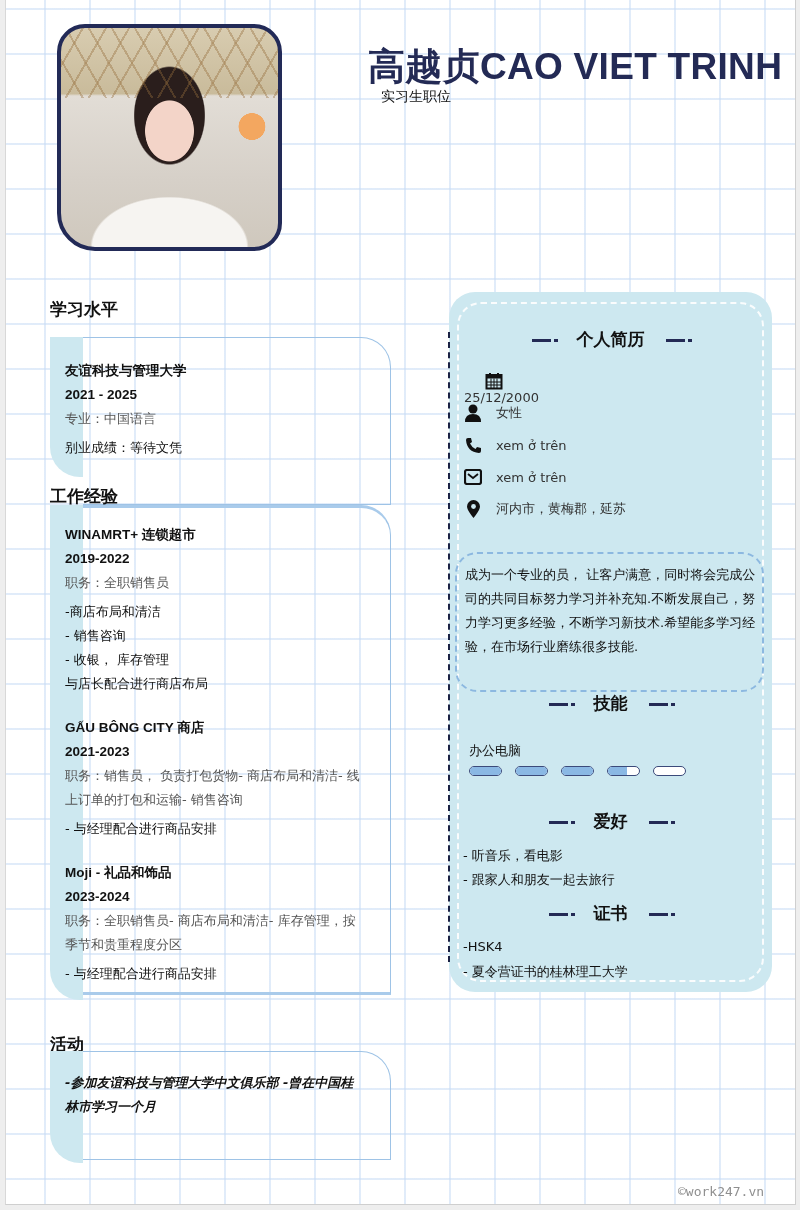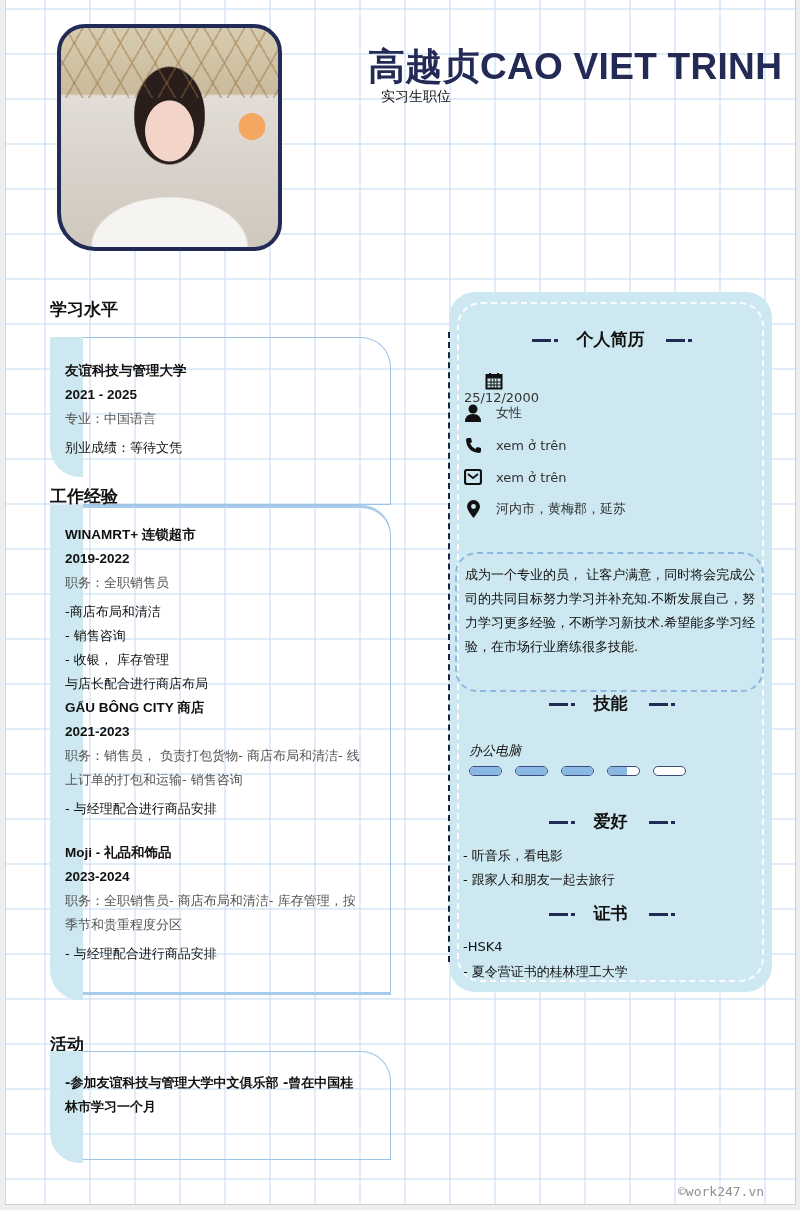--- a/index.html
+++ b/index.html
@@ -52,21 +52,21 @@
   .rpanel { position:absolute; left:443px; top:292px; width:323px; height:700px; background:#cde8f0; border-radius:26px; }
   .rpanel .dash { position:absolute; left:8px; top:10px; right:8px; bottom:10px; border:2px dashed #ffffff; border-radius:24px; opacity:0.9; }
   .rpanel .leftline { position:absolute; left:-1px; top:40px; height:630px; border-left:2px dashed #1b2244; }
   .rhead { position:absolute; left:0; width:323px; text-align:center; font-size:17px; font-weight:bold; color:#111; }
   .rhead .deco { display:inline-block; width:34px; height:3px; vertical-align:middle; margin:0 16px;
     background:linear-gradient(to right, transparent 0 15%, #232a55 15% 70%, transparent 70% 80%, #232a55 80% 90%, transparent 90%); }
   .info { position:absolute; left:15px; font-size:13px; color:#333; display:flex; align-items:center; }
   .info .ico { width:18px; height:18px; margin-right:14px; display:flex; align-items:center; justify-content:center; }
   .obj { position:absolute; left:6px; top:260px; width:305px; height:136px; border:2px dashed #8cb8e0; border-radius:22px; }
   .obj .txt { position:absolute; left:8px; top:9px; right:6px; font-size:13px; line-height:24px; color:#111; }
-  .skill-label { position:absolute; left:20px; top:450px; font-size:13px; color:#111;font-style:italic; }
+  .skill-label { position:absolute; left:20px; top:450px; font-size:13px; color:#111; }
   .bars { position:absolute; left:20px; top:474px; display:flex; }
   .bar { width:31px; height:8px; border:1.5px solid #3b4a7a; border-radius:6px; margin-right:13px; background:#ffffff; position:relative; overflow:hidden; }
   .bar .fill { position:absolute; left:0; top:0; bottom:0; background:#8ab8e4; }
   .plain { position:absolute; left:14px; font-size:13px; color:#111; }
 
   .watermark { position:absolute; left:672px; top:1184px; font-size:13px; color:#8f8f8f; font-family:"DejaVu Sans Mono",monospace; }
 </style>
 </head>
 <body>
 
@@ -98,37 +98,37 @@
     <div class="content" style="top:18px;">
       <div>
         <div class="b">WINAMRT+ 连锁超市</div>
         <div class="b">2019-2022</div>
         <div class="grey">职务：全职销售员</div>
         <div style="margin-top:5px;">-商店布局和清洁</div>
         <div>- 销售咨询</div>
         <div>- 收银， 库存管理</div>
         <div>与店长配合进行商店布局</div>
       </div>
-      <div style="">
+      <div style="margin-top:20px;">
         <div class="b">GẤU BÔNG CITY 商店</div>
         <div class="b">2021-2023</div>
         <div class="grey" style="padding-right:10px;">职务：销售员， 负责打包货物- 商店布局和清洁- 线上订单的打包和运输- 销售咨询</div>
         <div style="margin-top:5px;">- 与经理配合进行商品安排</div>
       </div>
       <div style="margin-top:20px;">
         <div class="b">Moji - 礼品和饰品</div>
         <div class="b">2023-2024</div>
         <div class="grey" style="padding-right:10px;">职务：全职销售员- 商店布局和清洁- 库存管理，按季节和贵重程度分区</div>
         <div style="margin-top:5px;">- 与经理配合进行商品安排</div>
       </div>
     </div>
   </div>
 
   <div class="sec-title" style="top:1033px;">活动</div>
-  <div class="lbox" style="top:1051px;height:109px;">
+  <div class="lbox" style="top:1051px;height:109px;font-style:italic;">
     <div class="stripe" style="height:112px;"></div>
     <div class="frame"></div>
     <div class="content" style="top:20px;right:25px;">
       <div class="b" style="font-family:'DejaVu Sans',sans-serif;font-size:13px;">-参加友谊科技与管理大学中文俱乐部 -曾在中国桂林市学习一个月</div>
     </div>
   </div>
 
   <div class="rpanel">
     <div class="dash"></div>
     <div class="leftline"></div>

